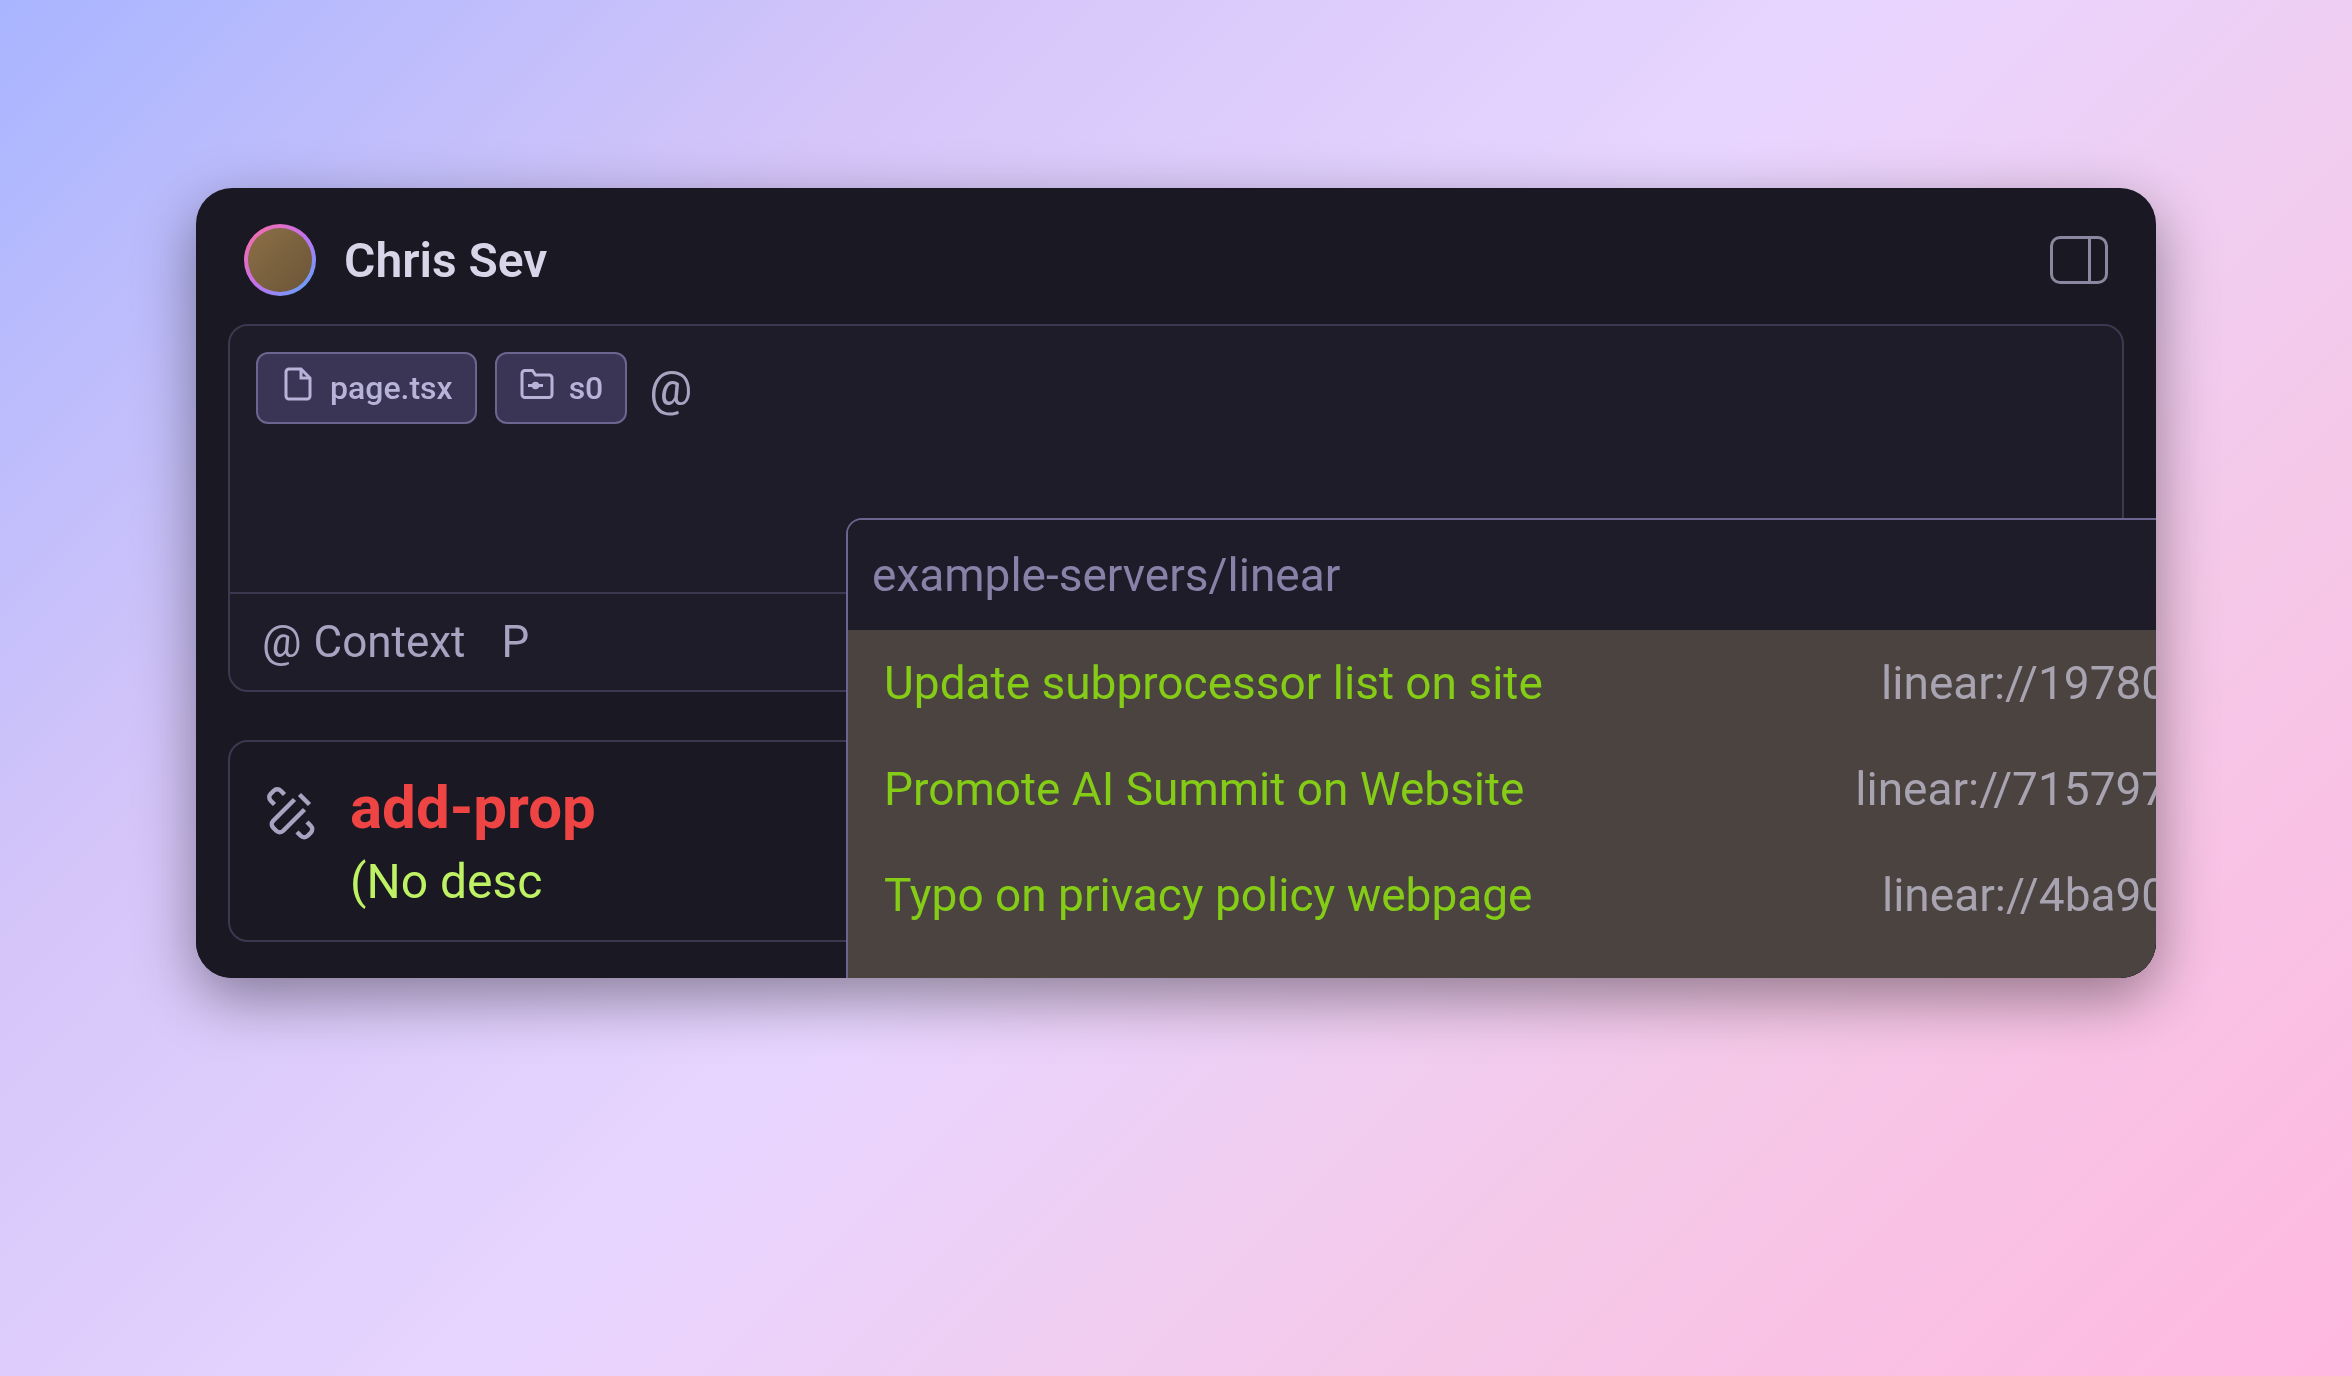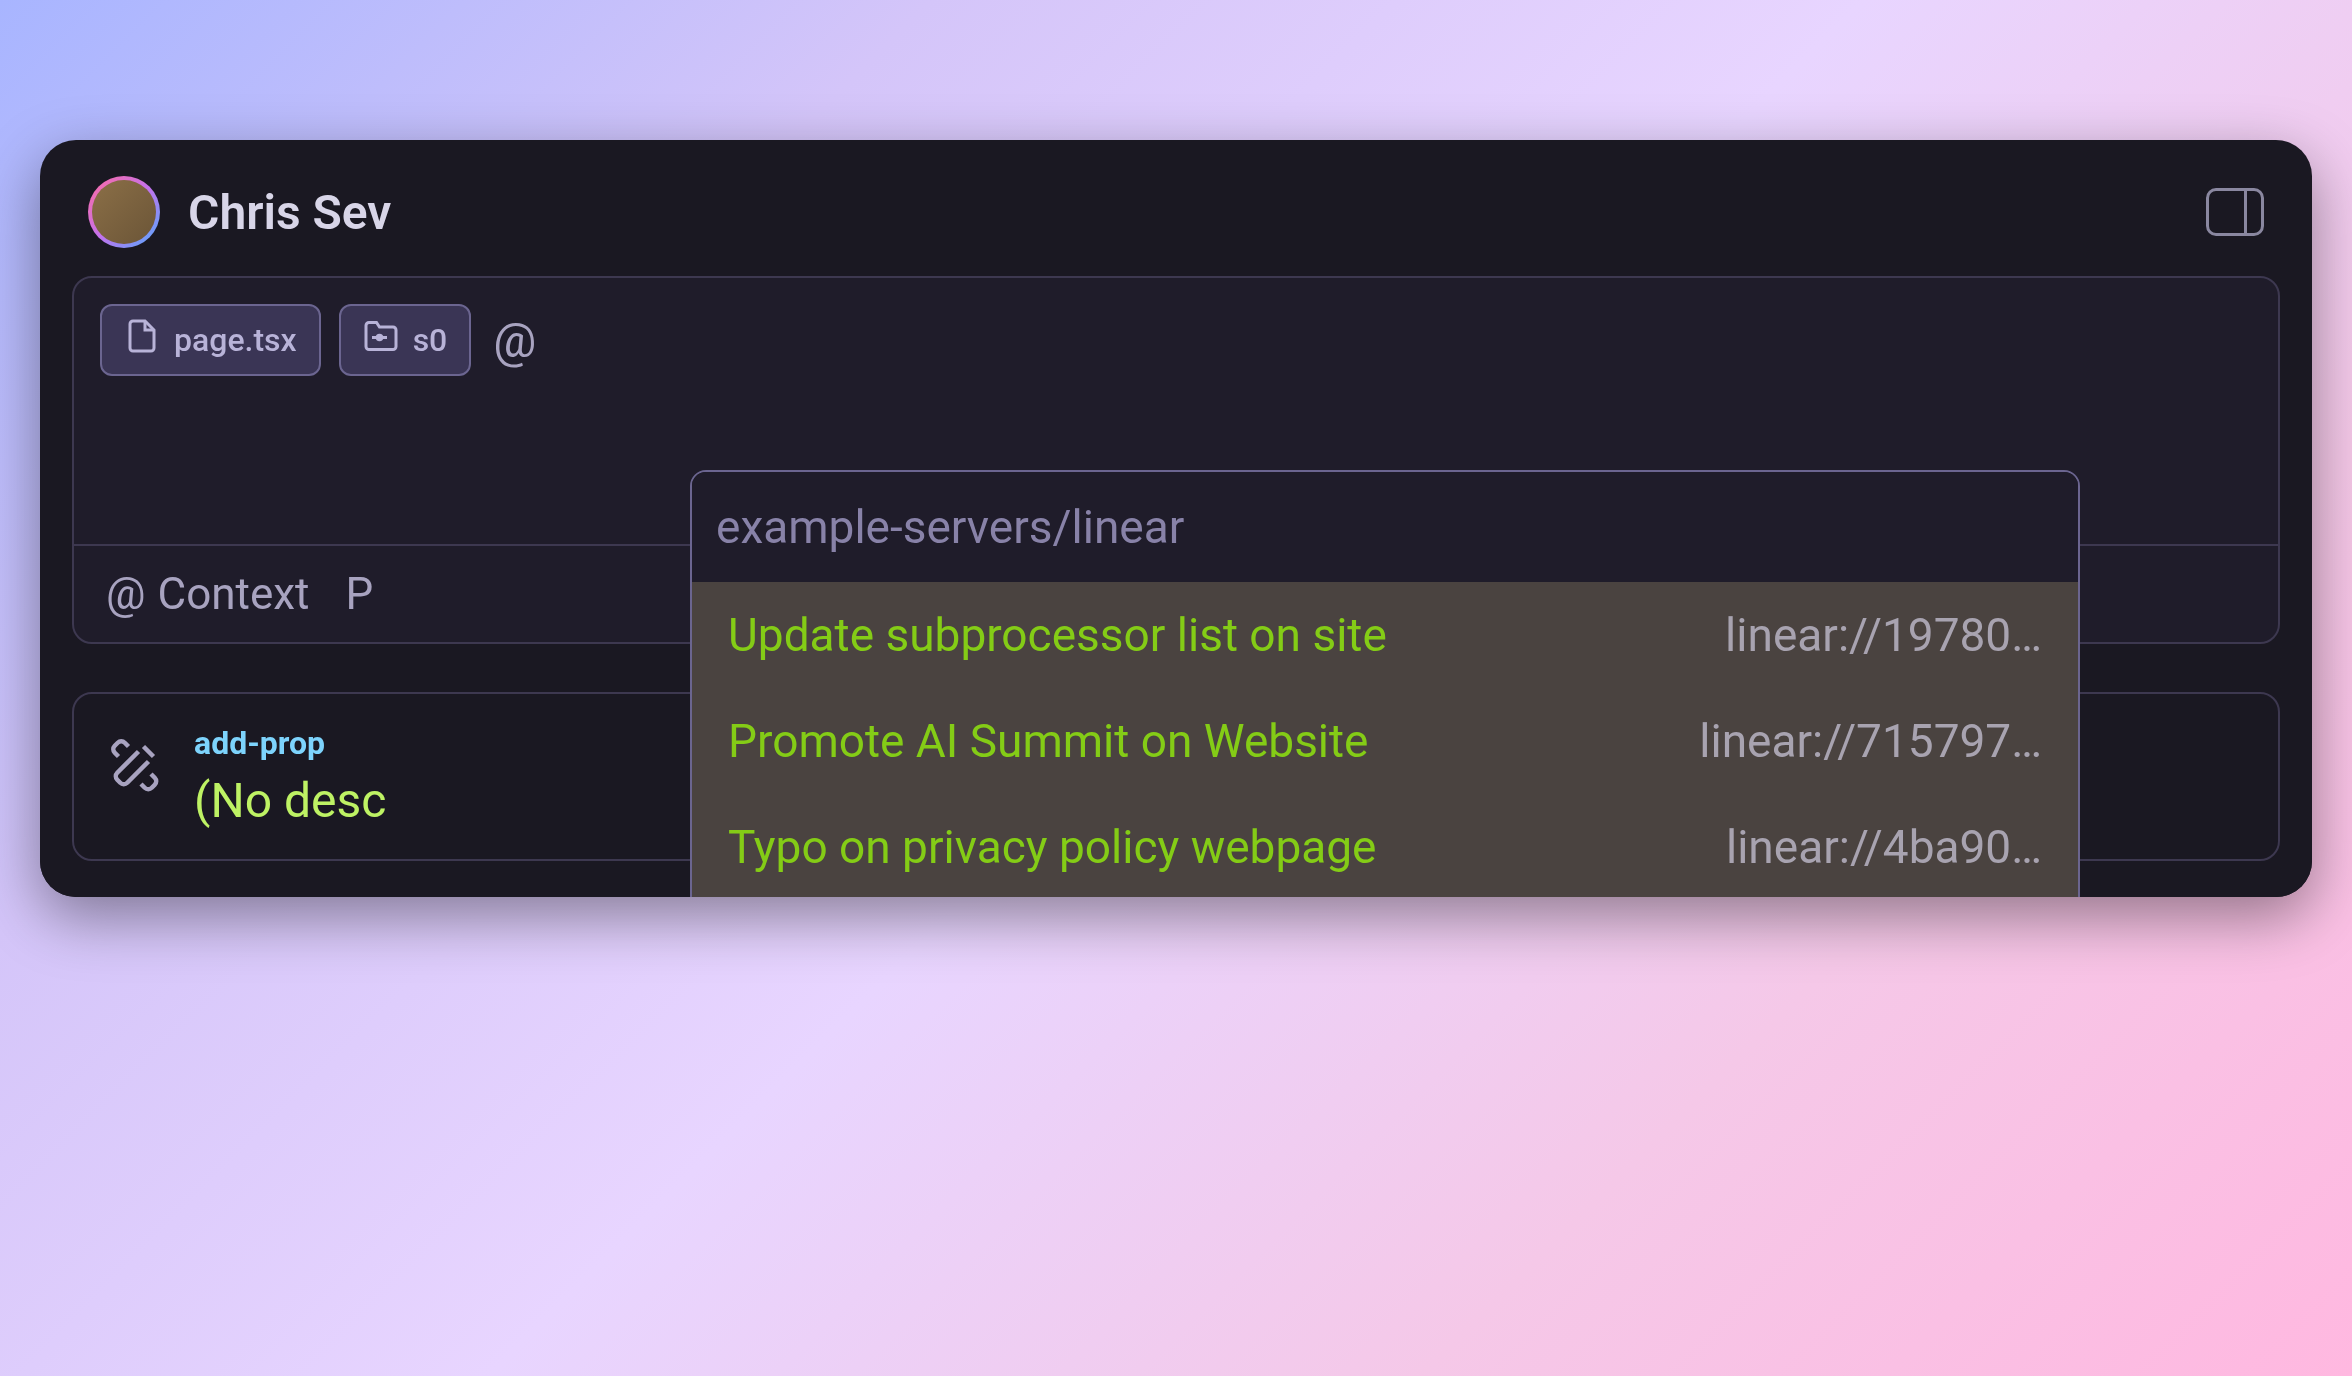--- a/index.html
+++ b/index.html
@@ -9,26 +9,27 @@
       height: 1376px;
       background: linear-gradient(135deg, #a8b5ff 0%, #d4c5f9 25%, #e8d5ff 50%, #f5c8e8 75%, #ffb8e0 100%);
       font-family: -apple-system, BlinkMacSystemFont, "Segoe UI", Roboto, sans-serif;
       display: flex;
       align-items: flex-start;
       justify-content: center;
       padding-top: 140px;
     }
     
     .panel {
-      width: 2272px;
+      width: 1960px;
       background: #1a1822;
       border-radius: 36px;
       box-shadow: 0 20px 60px rgba(0,0,0,0.4);
       overflow: hidden;
       position: relative;
+      margin-top: 48px;
     }
     
     .panel-header {
       display: flex;
       align-items: center;
       justify-content: space-between;
       padding: 36px 48px 28px 48px;
     }
     
     .header-left {
@@ -164,23 +165,23 @@
       margin-top: 10px;
     }
     
     .branch-info {
       display: flex;
       flex-direction: column;
       gap: 10px;
     }
     
     .branch-name {
-      font-size: 32px;
+      font-size: 60px;
       font-weight: 700;
-      color: #7dd3fc;
+      color: #ef4444;
     }
     
     .branch-desc {
       font-size: 48px;
       color: #bef264;
     }
     
     .dropdown {
       position: absolute;
       left: 650px;

